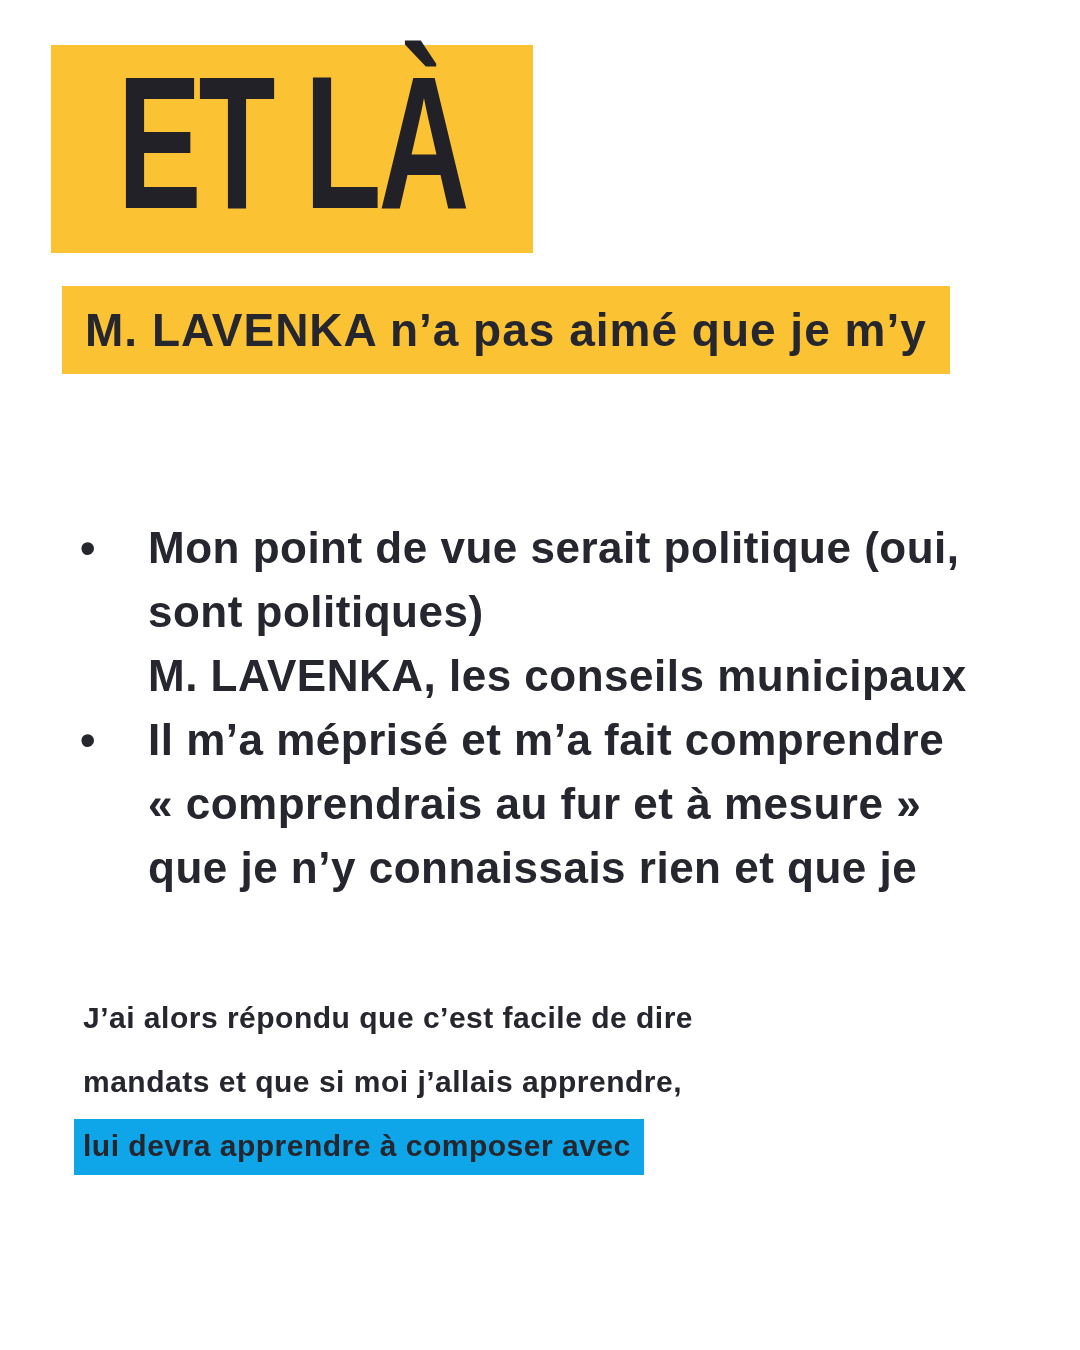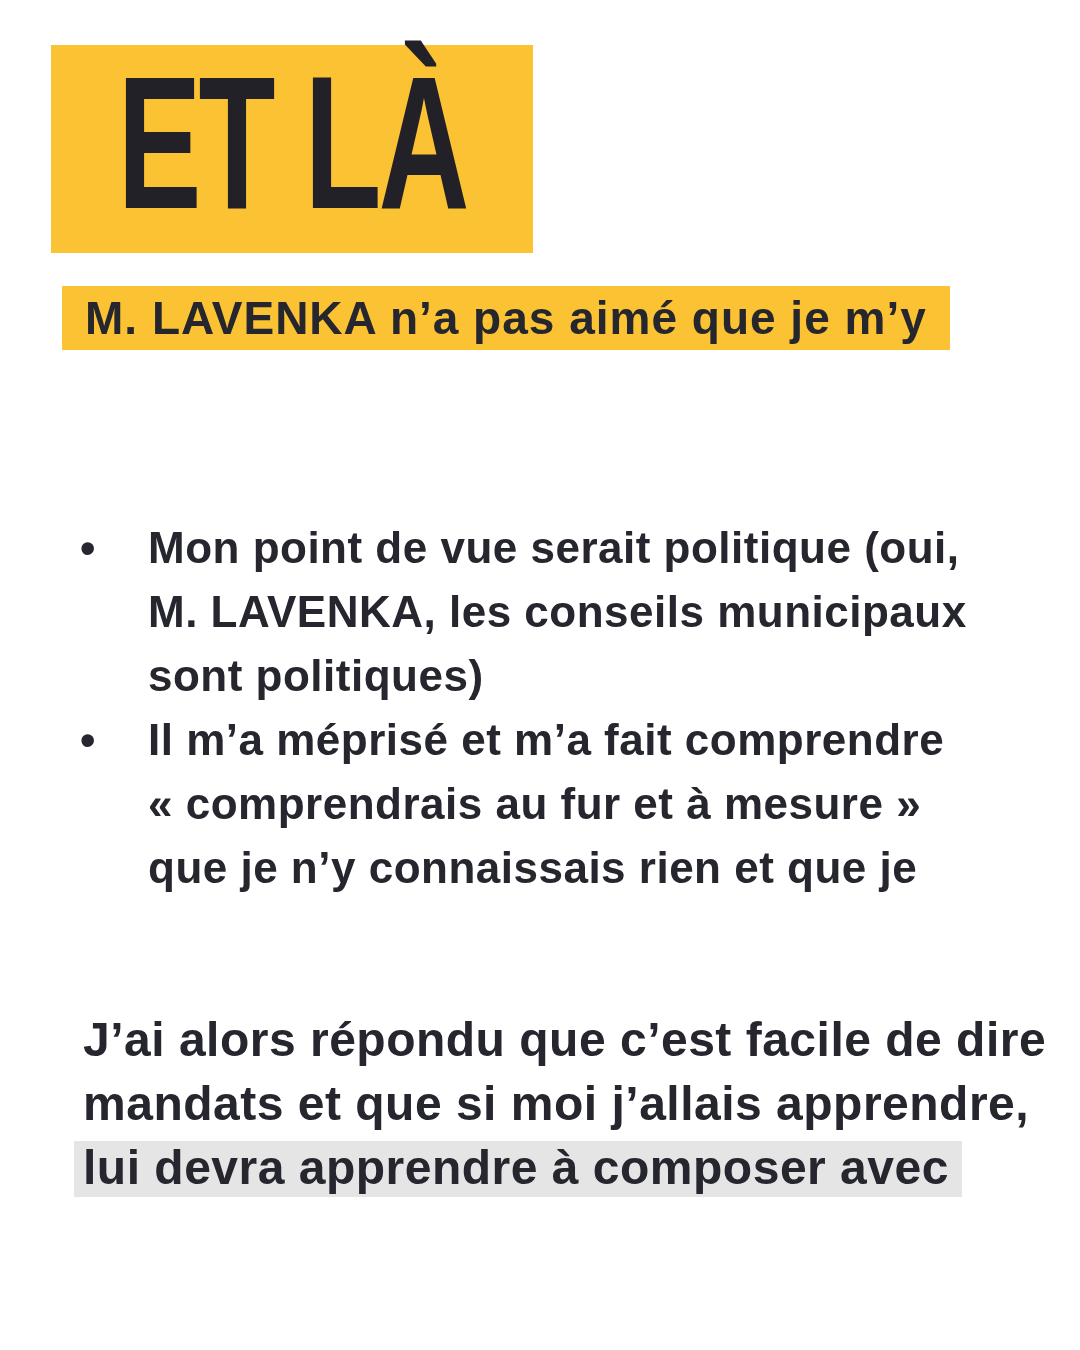--- a/index.html
+++ b/index.html
@@ -43,21 +43,21 @@
   
   .heading {
     position: absolute;
     left: 62px;
     top: 286px;
   }
   .heading-line-wrap { display: block; margin-bottom: 18px; }
   .heading-line {
     display: inline-block;
     background: #FBC234;
-    padding: 10px 23px;
+    padding: 22px 23px;
     font-size: 46px;
     line-height: 44px;
     letter-spacing: 1px;
     white-space: nowrap;
   }
 
   
   .bullets {
     position: absolute;
     left: 80px;
@@ -74,29 +74,29 @@
     font-size: 44px;
     line-height: 64px;
   }
   .bullet-lines { flex: none; margin-left: 28px; }
   .b-line { white-space: nowrap; height: 64px; }
 
   
   .paragraph {
     position: absolute;
     left: 83px;
-    top: 1008px;
-    font-size: 48px;
+    top: 986px;
+    font-size: 30px;
     line-height: 64px;
     letter-spacing: 0.5px;
   }
   .p-line { white-space: nowrap; height: 64px; }
   .hl-span {
     display: inline-block;
-    background: #e5e5e5;
+    background: #0ea5e9;
     line-height: 50px;
     padding: 2px 13px 4px 9px;
     margin-left: -9px;
   }
 </style>
 </head>
 <body>
 
 <div class="banner">
   <div class="banner-title">ET LÀ</div>
@@ -106,22 +106,22 @@
   <div class="heading-line-wrap">
     <span class="heading-line">M. LAVENKA n’a pas aimé que je m’y</span>
   </div>
 </div>
 
 <div class="bullets">
   <div class="bullet-row">
     <span class="bullet-marker">•</span>
     <div class="bullet-lines">
       <div class="b-line">Mon point de vue serait politique (oui,</div>
+      <div class="b-line">sont politiques)</div>
       <div class="b-line">M. LAVENKA, les conseils municipaux</div>
-      <div class="b-line">sont politiques)</div>
     </div>
   </div>
   <div class="bullet-row">
     <span class="bullet-marker">•</span>
     <div class="bullet-lines">
       <div class="b-line">Il m’a méprisé et m’a fait comprendre</div>
       <div class="b-line">« comprendrais au fur et à mesure »</div>
       <div class="b-line">que je n’y connaissais rien et que je</div>
     </div>
   </div>

